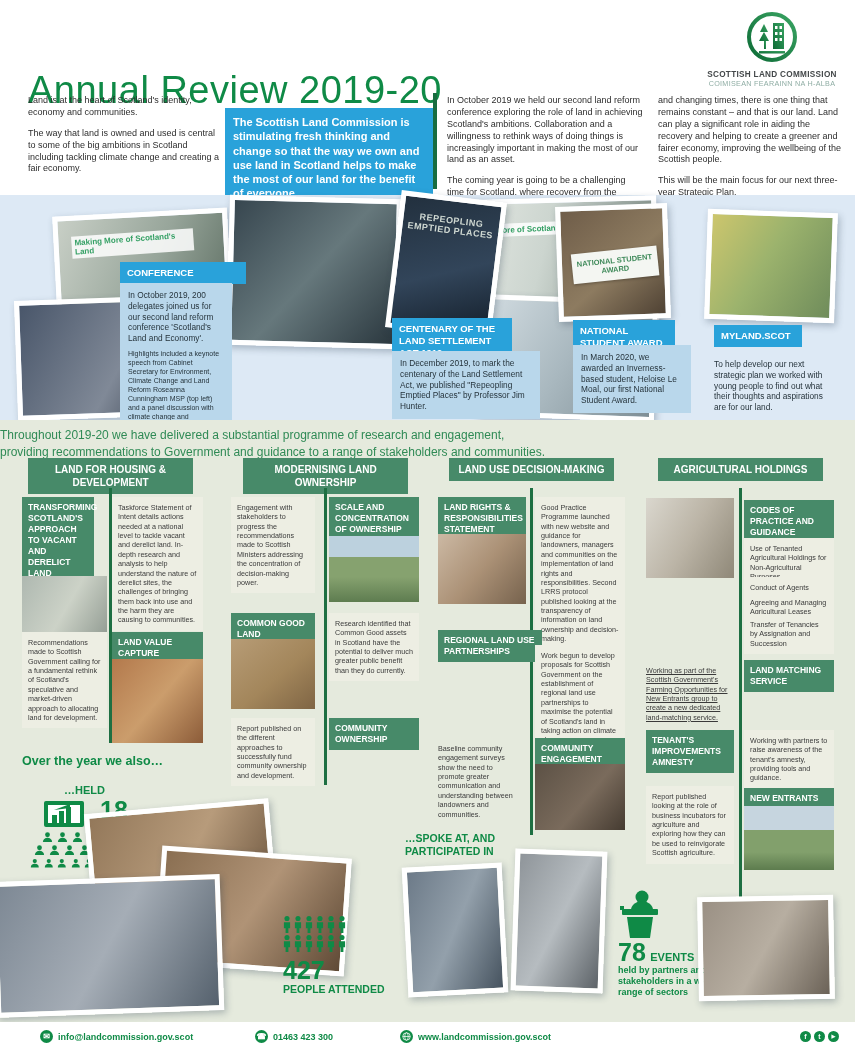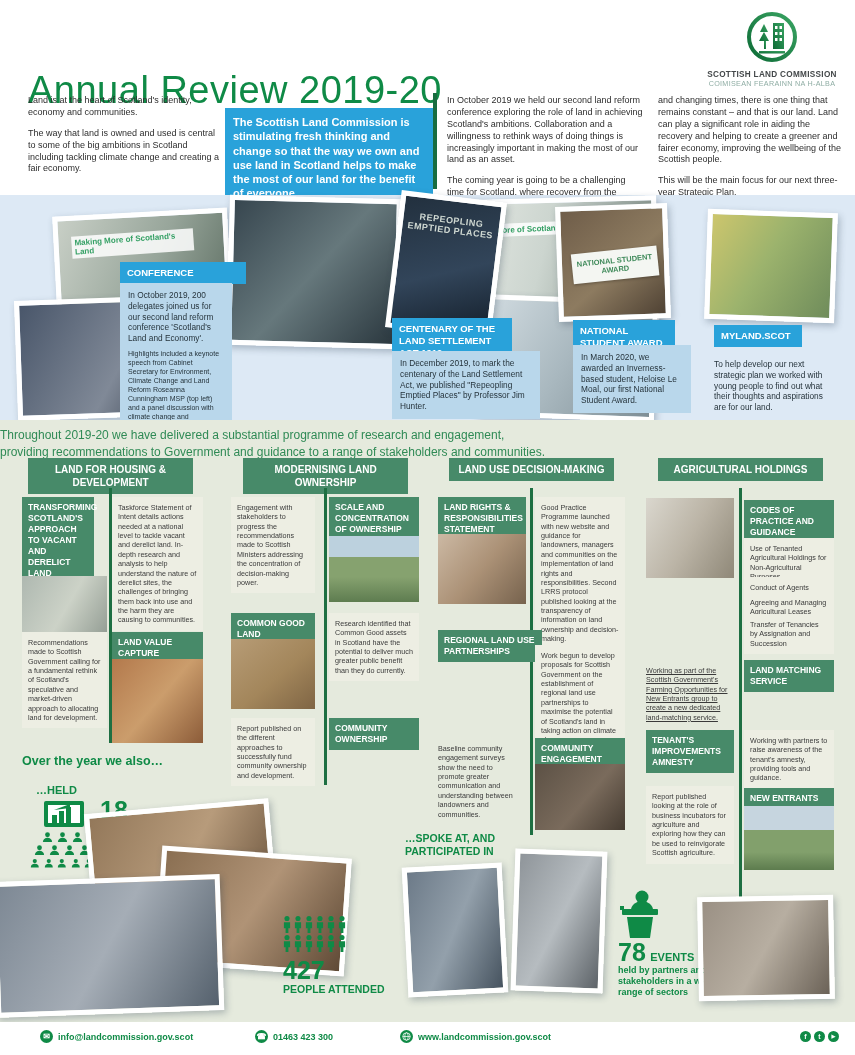--- a/index.html
+++ b/index.html
@@ -184,21 +184,21 @@
     <div class="gpanel" style="left:744px;top:194px;width:90px;">Transfer of Tenancies by Assignation and Succession</div>
     <div class="gpanel" style="left:646px;top:240px;width:88px;background:transparent;padding-left:0;text-decoration:underline;">Working as part of the Scottish Government's Farming Opportunities for New Entrants group to create a new dedicated land-matching service.</div>
     <div class="glabel" style="left:744px;top:240px;width:90px;">LAND MATCHING SERVICE</div>
     <div class="glabel" style="left:646px;top:310px;width:88px;">TENANT'S IMPROVEMENTS AMNESTY</div>
     <div class="gpanel" style="left:744px;top:310px;width:90px;">Working with partners to raise awareness of the tenant's amnesty, providing tools and guidance.</div>
     <div class="gpanel" style="left:646px;top:366px;width:88px;">Report published looking at the role of business incubators for agriculture and exploring how they can be used to reinvigorate Scottish agriculture.</div>
     <div class="glabel" style="left:744px;top:368px;width:90px;">NEW ENTRANTS</div>
     <div class="photo cphoto" style="left:744px;top:386px;width:90px;height:64px;background:linear-gradient(180deg,#c6d5df 0 38%,#82a06c 38% 72%,#5d7c4e);"></div>
 
     <div class="greenhead" style="position:absolute;left:22px;top:334px;font-size:12.5px;color:#0f8a46;">Over the year we also…</div>
-    <div class="greenhead" style="position:absolute;left:36px;top:364px;font-size:11px;color:#0f8a46;">…HELD</div>
+    <div class="greenhead" style="position:absolute;left:64px;top:364px;font-size:11px;color:#0f8a46;">…HELD</div>
 
     <svg width="44" height="28" viewBox="0 0 44 28" style="position:absolute;left:42px;top:381px;">
       <rect x="2" y="0" width="40" height="26" rx="2" fill="#0f8a46"></rect>
       <rect x="6" y="4" width="32" height="18" fill="#ffffff"></rect>
       <rect x="10" y="14" width="5" height="8" fill="#0f8a46"></rect>
       <rect x="17" y="10" width="5" height="12" fill="#0f8a46"></rect>
       <rect x="24" y="6" width="5" height="16" fill="#0f8a46"></rect>
       <path d="M12 9 L28 3 L28 7 Z" fill="#0f8a46"></path>
     </svg>
     <div style="position:absolute;left:30px;top:410px;width:64px;">

